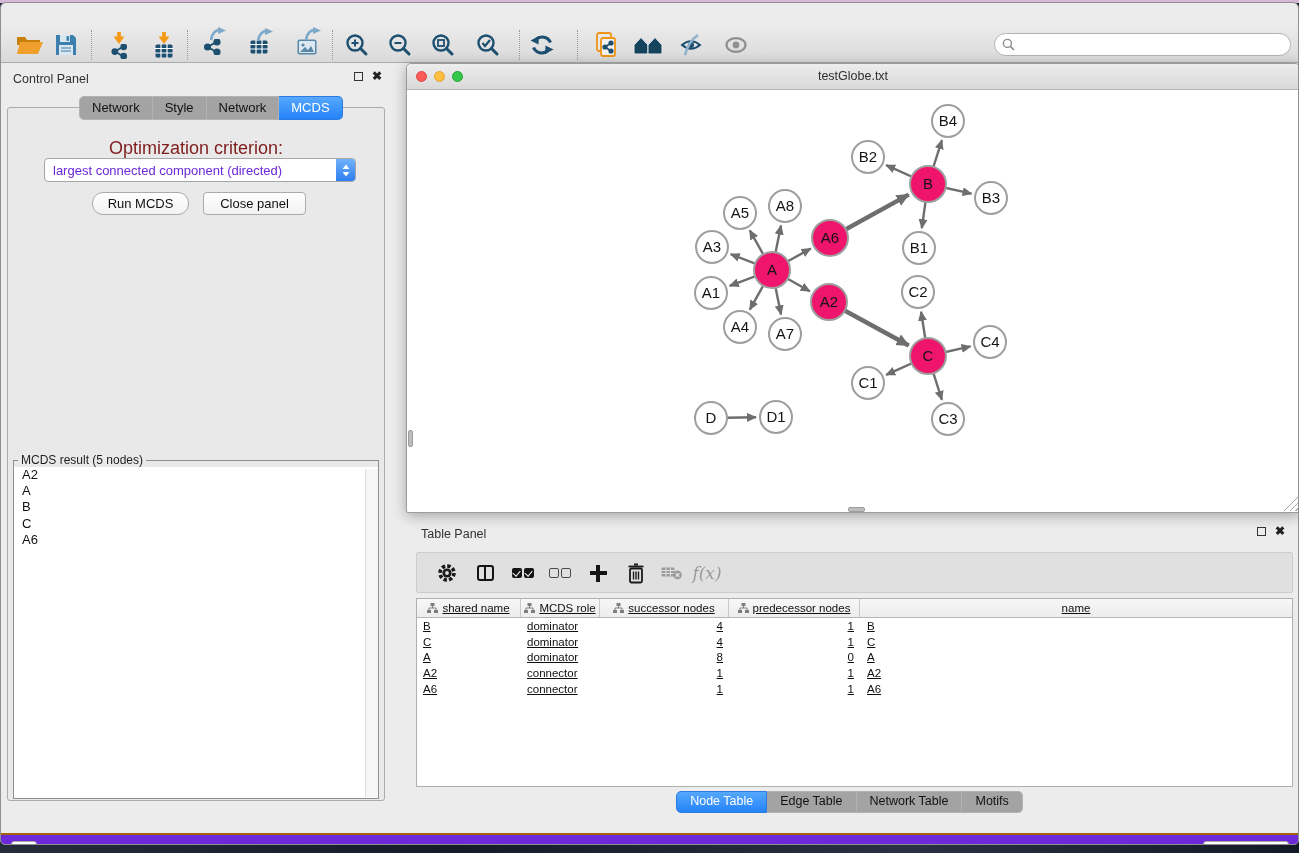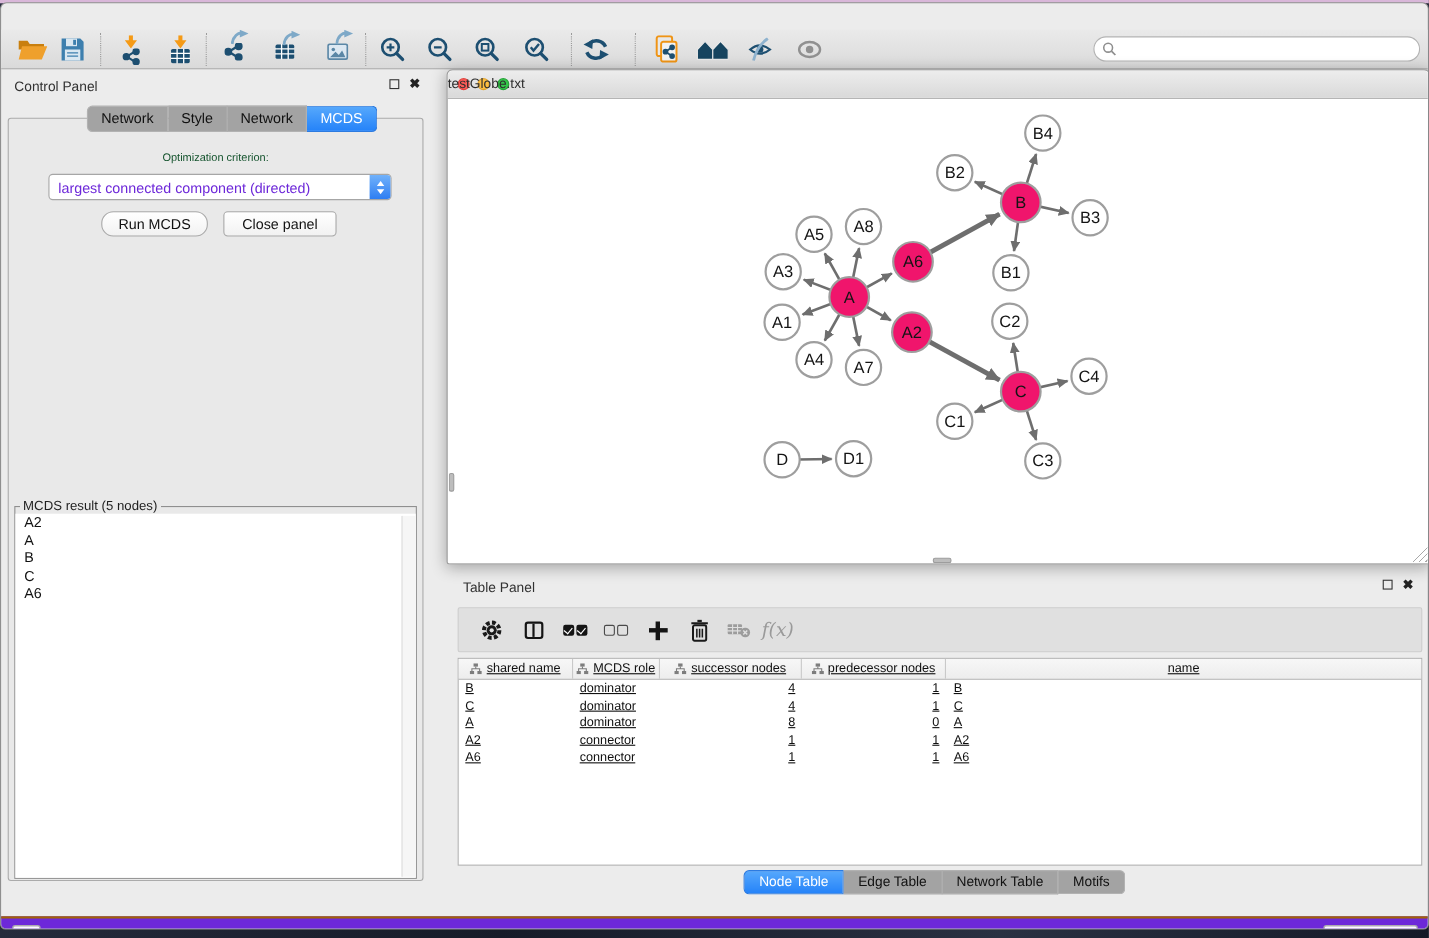--- a/index.html
+++ b/index.html
@@ -43,21 +43,21 @@
   .cp-box { position:absolute; left:6px; top:104px; width:378px; height:694px;
     background:#e9e9e9; border:1px solid #ababab; border-radius:3px; }
   .seg { display:flex; }
   .seg-tab { background:#a3a3a3; border:1px solid #b2b2b2; border-left:none; font-size:13px;
     color:#111; padding:3px 12px 4px; }
   .seg-tab:first-child { border-left:1px solid #b2b2b2; border-radius:5px 0 0 5px; }
   .seg-tab:last-child { border-radius:0 5px 5px 0; }
   .seg-tab.active { background:linear-gradient(#56a8fc,#2583f9); border-color:#2d7be0; color:#fff; }
   .cp-tabs { position:absolute; left:78px; top:93px; }
   .opt-label { position:absolute; left:0; width:390px; top:135px; text-align:center;
-    font-size:10px; color:#14532d; }
+    font-size:18px; color:#7f1d1d; }
   .dropdown { position:absolute; left:43px; top:155px; width:312px; height:24px; background:#fff;
     border:1px solid #a6a6a6; border-radius:4px; display:flex; align-items:center; }
   .dropdown .val { flex:1; font-size:13px; color:#6d28d9; padding-left:8px; white-space:nowrap; }
   .dd-step { width:19px; height:22px; border-radius:0 3px 3px 0;
     background:linear-gradient(#71b2fb,#2e7ef2); display:flex; align-items:center; justify-content:center; }
   .btn { position:absolute; background:linear-gradient(#ffffff,#f2f2f2); border:1px solid #ababab;
     border-radius:4px; font-size:13px; color:#111; text-align:center; padding-top:3px; height:23px; }
   .result-fs { position:absolute; left:12px; top:450px; width:366px; height:346px;
     border:1px solid #8f8f8f; padding:0; }
   .result-fs legend { font-size:12px; color:#1e1e1e; margin-left:4px; padding:0 3px; }
@@ -67,21 +67,21 @@
     border-left:1px solid #dcdcdc; }
 
   
   .netwin { position:absolute; left:405px; top:60px; width:894px; height:450px;
     background:#fff; border:1px solid #9b9b9b; border-radius:5px 5px 2px 2px;
     box-shadow:0 3px 14px rgba(0,0,0,.3); }
   .netwin .bar { position:absolute; left:0; top:0; right:0; height:26px;
     background:linear-gradient(#ededed,#d9d9d9); border-bottom:1px solid #b5b5b5; border-radius:5px 5px 0 0; }
   .netwin .bar .lights { top:7px; left:9px; }
   .netwin .bar .light { width:11px; height:11px; }
-  .net-title { position:absolute; left:0; right:0; top:5px; font-size:12.5px; color:#2e2e2e; }
+  .net-title { position:absolute; left:0; right:0; top:5px; text-align:center; font-size:12.5px; color:#2e2e2e; }
   .canvas-wrap { position:absolute; left:1px; top:26px; width:891px; height:422px; background:#fff; overflow:hidden; }
   .grip { position:absolute; right:1px; bottom:1px; width:15px; height:15px;
     background:repeating-linear-gradient(135deg, transparent 0 3px, #a8a8a8 3px 4px);
     clip-path:polygon(100% 0, 100% 100%, 0 100%); }
   .vthumb { position:absolute; left:0; top:340px; width:5px; height:17px; background:#bdbdbd;
     border:1px solid #9d9d9d; border-radius:2px; }
   .hthumb { position:absolute; left:440px; bottom:0; width:17px; height:5px; background:#bdbdbd;
     border:1px solid #9d9d9d; border-radius:2px; }
 
   

